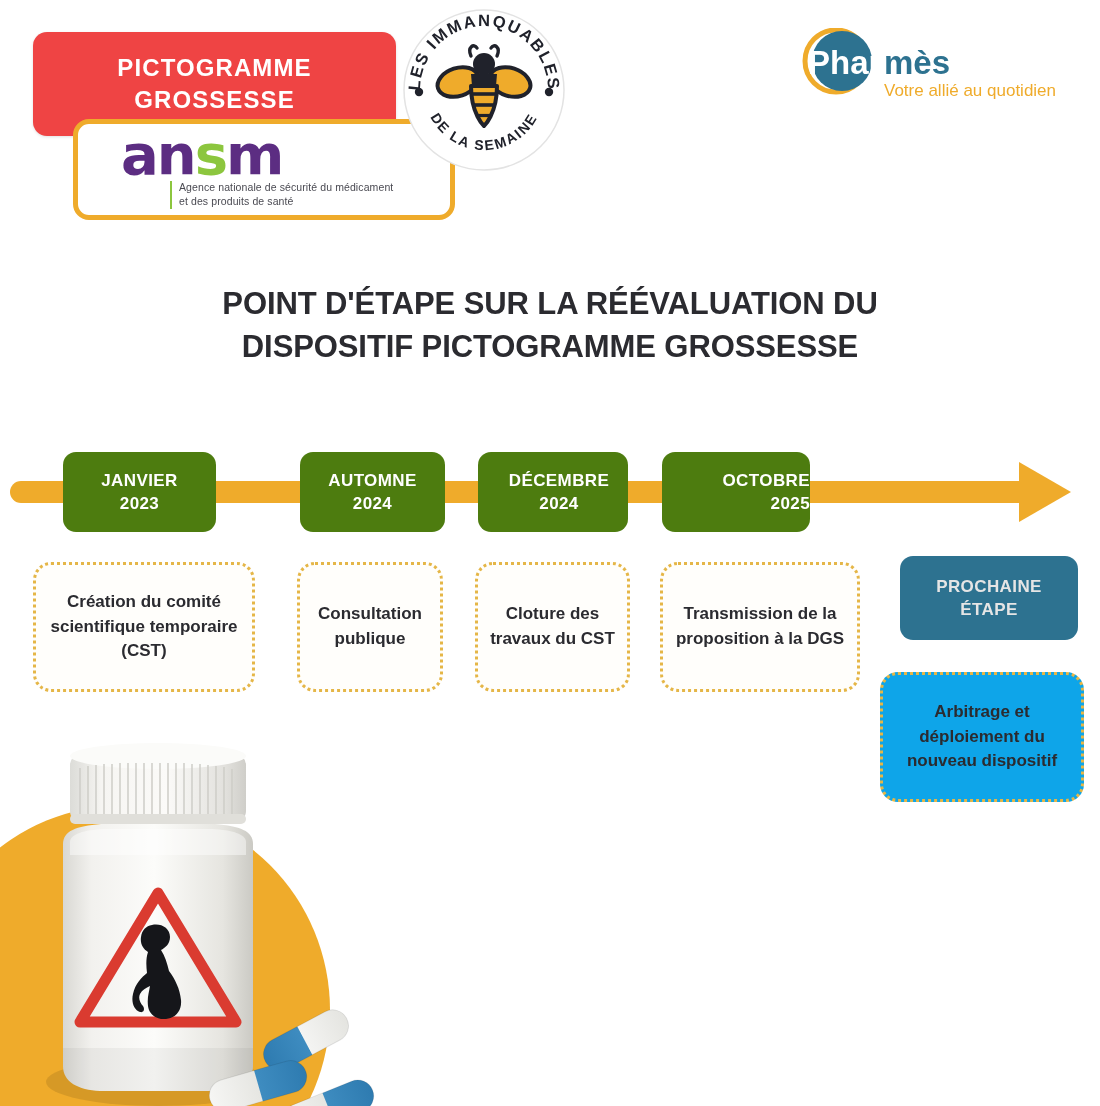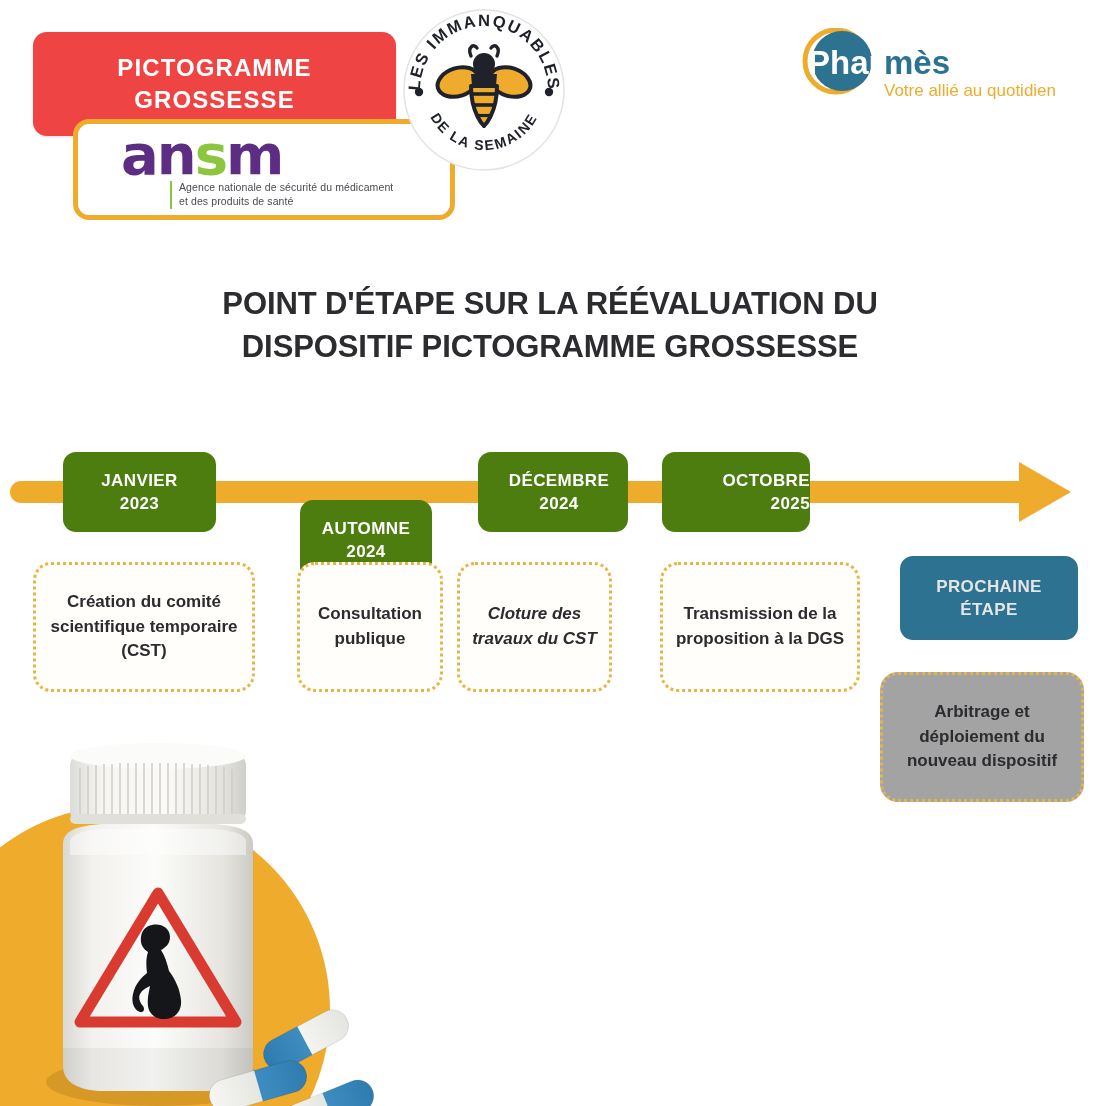--- a/index.html
+++ b/index.html
@@ -160,21 +160,21 @@
     white-space: nowrap;
   }
   .tl-node .tl-year {
     color: #ffffff;
     font-size: 17px;
     font-weight: bold;
     letter-spacing: .4px;
   }
 
   #tl-node-0 { left: 63px;  width: 153px; }
-  #tl-node-1 { left: 300px; width: 132px; margin-top: 48px; }
+  #tl-node-1 { left: 300px; width: 145px; }
   #tl-node-2 { left: 478px; width: 150px; padding-left: 12px; }
   #tl-node-3 { left: 662px; width: 148px; align-items: flex-end; }
 
   
   .detail-card {
     position: absolute;
     top: 562px;
     border: 3px dotted #E5B647;
     border-radius: 18px;
     background: #fffefb;
@@ -185,21 +185,21 @@
     padding: 10px 8px;
     color: #2b2b30;
     font-size: 17px;
     font-weight: bold;
     line-height: 1.45;
     z-index: 2;
   }
 
   #detail-card-0 { left: 33px;  width: 222px; height: 130px; }
   #detail-card-1 { left: 297px; width: 146px; height: 130px; }
-  #detail-card-2 { left: 457px; width: 155px; height: 130px; font-style: italic; }
+  #detail-card-2 { left: 475px; width: 155px; height: 130px; }
   #detail-card-3 { left: 660px; width: 200px; height: 130px; }
 
   
   .next-step-node {
     position: absolute;
     left: 900px;
     top: 556px;
     width: 178px;
     height: 84px;
     background: #2D7290;
@@ -218,21 +218,21 @@
     letter-spacing: .4px;
   }
   .next-step-card {
     position: absolute;
     left: 880px;
     top: 672px;
     width: 204px;
     height: 130px;
     border: 3px dotted #E5B647;
     border-radius: 18px;
-    background: #a3a3a3;
+    background: #0ea5e9;
     display: flex;
     align-items: center;
     justify-content: center;
     text-align: center;
     padding: 8px;
     color: #2b2b30;
     font-size: 17px;
     font-weight: bold;
     line-height: 1.45;
     z-index: 2;

